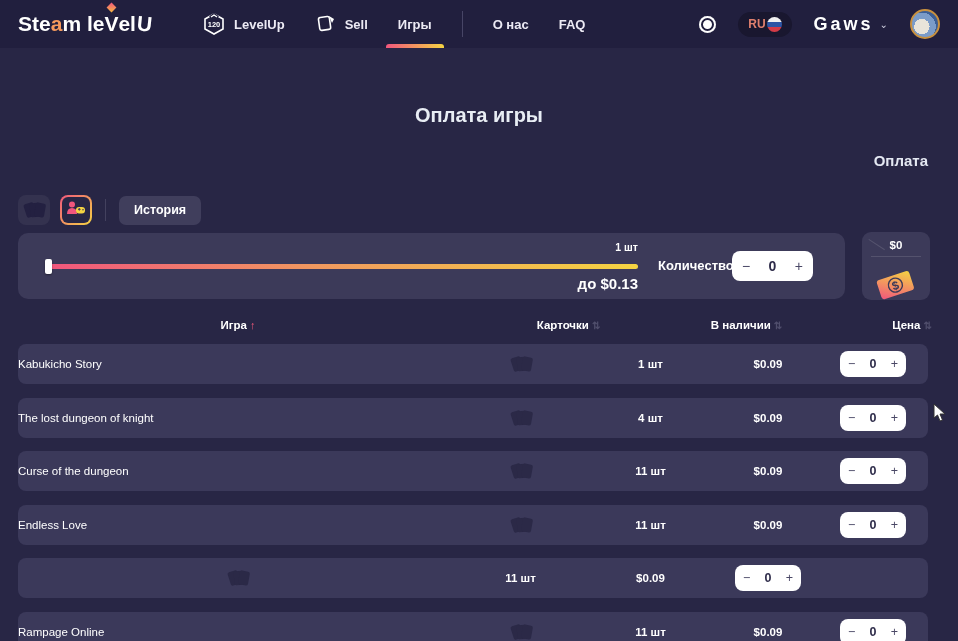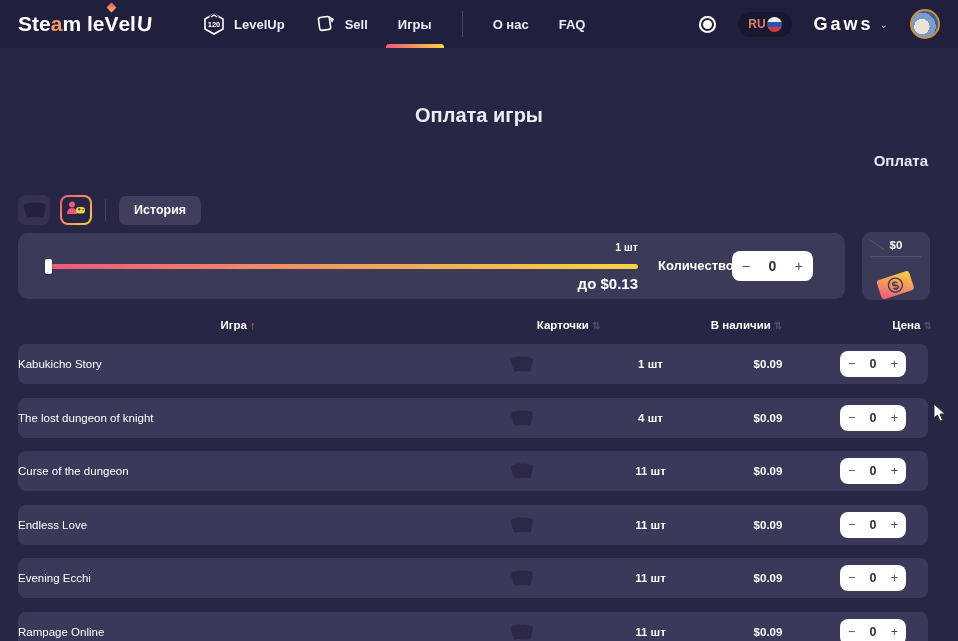--- a/index.html
+++ b/index.html
@@ -350,21 +350,20 @@
     <div class="cell-price">$0.09</div>
     <div class="cell-qty">
       <div class="stepper row-stepper">
         <span class="minus">−</span>
         <span class="value">0</span>
         <span class="plus">+</span>
       </div>
     </div>
   </div>
       <div class="game-row">
-    <div class="cell-name">Evening Ecchi</div>
     <div class="cell-cards">
       <span class="cards-icon on-row">
             <i></i>
             <i></i>
             <i></i>
           </span>
     </div>
     <div class="cell-stock">11 шт</div>
     <div class="cell-price">$0.09</div>
     <div class="cell-qty">

